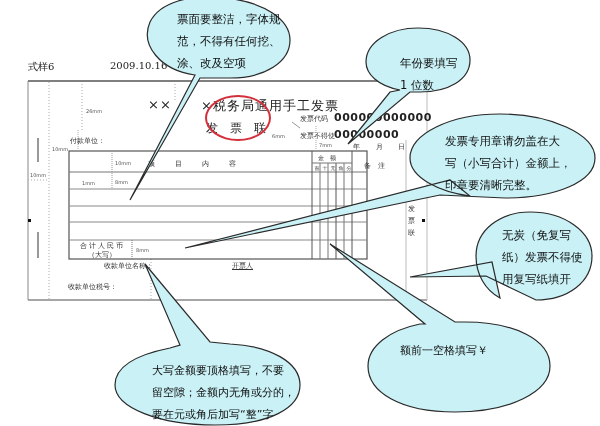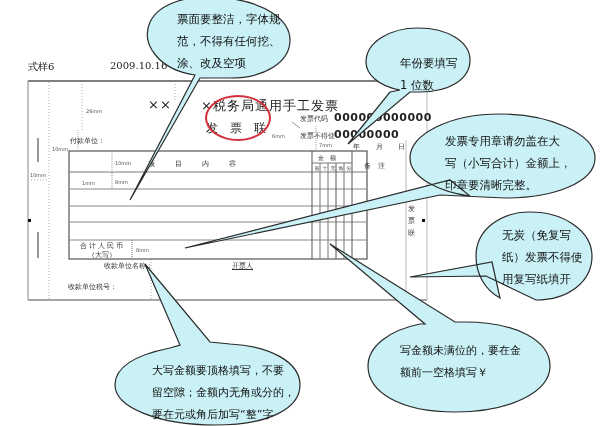--- a/index.html
+++ b/index.html
@@ -139,15 +139,14 @@
   <div>无炭（免复写</div>
   <div>纸）发票不得使</div>
   <div>用复写纸填开</div>
 </div>
 <div class="abs bubble-text" style="left:152px;top:360px;font-size:11px;">
   <div>大写金额要顶格填写，不要</div>
   <div>留空隙；金额内无角或分的，</div>
   <div>要在元或角后加写“整”字</div>
 </div>
 <div class="abs bubble-text" style="left:400px;top:340px;font-size:11px;">
-  <div>写金额未满位的，要在金</div>
   <div>额前一空格填写￥</div>
 </div>
 
 </body></html>

